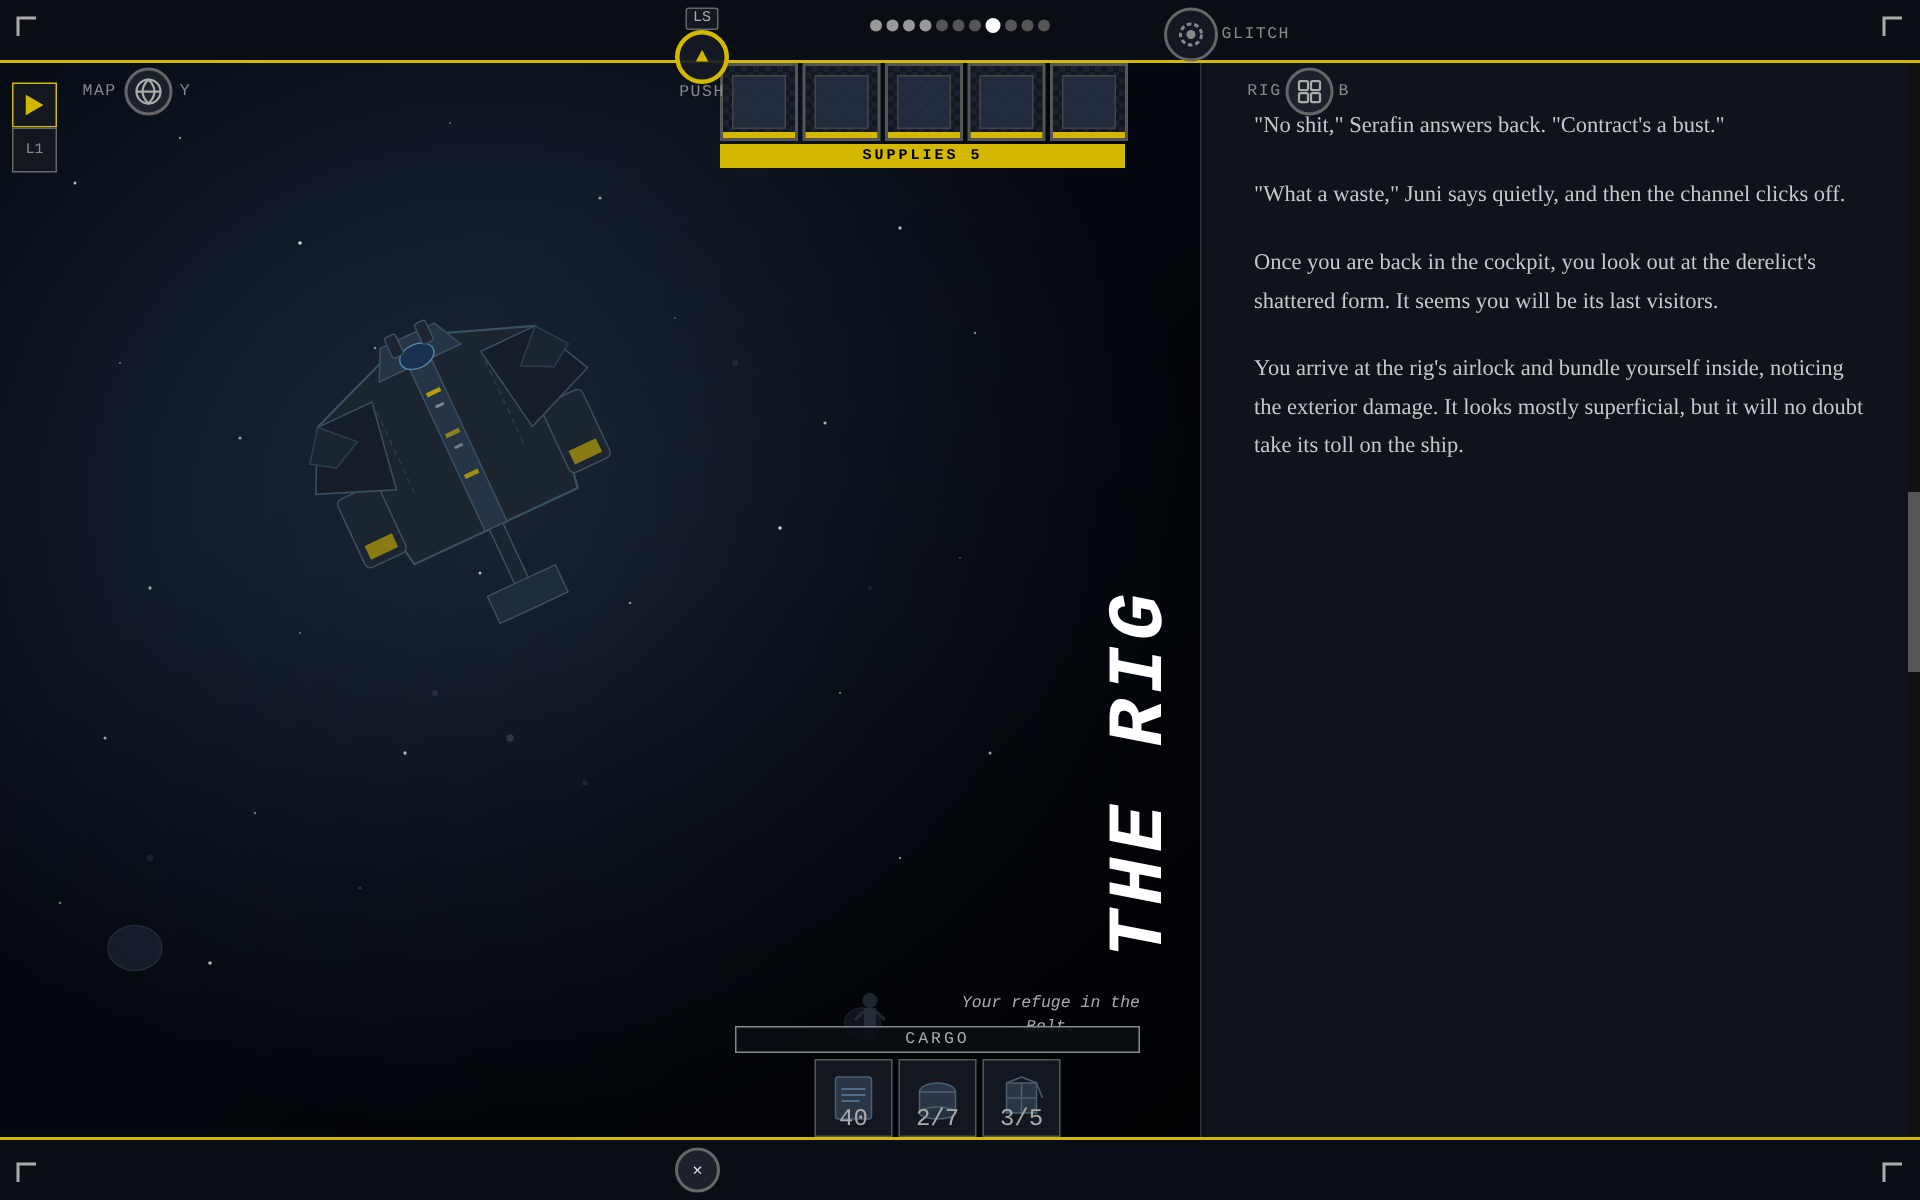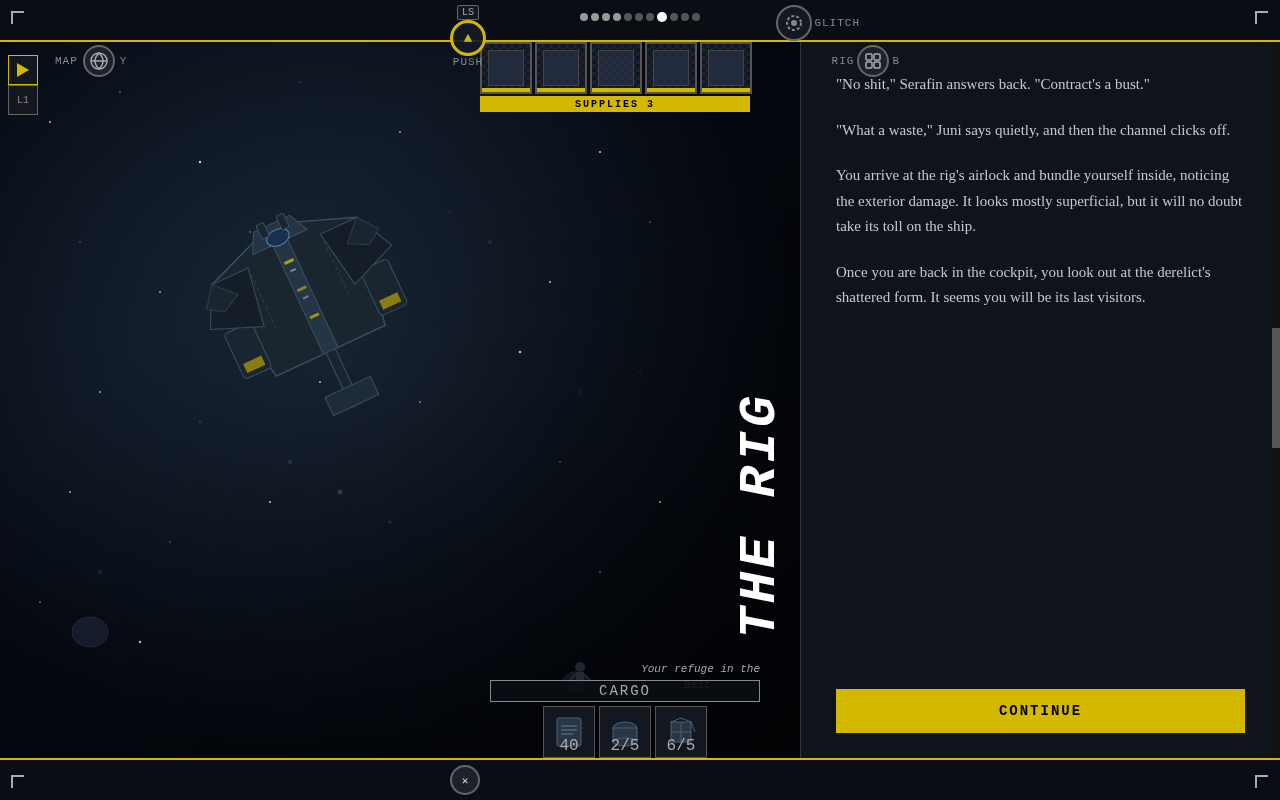--- a/index.html
+++ b/index.html
@@ -350,21 +350,21 @@
       left: 490px;
       width: 270px;
       z-index: 25;
     }
 
     #cargo-label {
       width: 100%;
       text-align: center;
       border: 1px solid #888;
       color: #aaa;
-      font-size: 14px;
+      font-size: 11px;
       letter-spacing: 2px;
       padding: 2px 4px;
       margin-bottom: 4px;
       background: rgba(10,14,20,0.9);
     }
 
     #cargo-slots {
       display: flex;
       gap: 4px;
       justify-content: center;
@@ -568,21 +568,21 @@
       </div>
     <div class="inv-slot slot-checker">
         <div class="inv-slot-inner"></div>
       </div>
     <div class="inv-slot slot-checker">
         <div class="inv-slot-inner"></div>
       </div>
   </div>
 
   <div id="supplies-bar">
-    <span id="supplies-text">SUPPLIES   3</span>
+    <span id="supplies-text">SUPPLIES   5</span>
   </div>
 
   <div id="map-section">
     <div class="hud-label">MAP</div>
     <div class="hud-circle-btn">
       <svg width="20" height="20" viewBox="0 0 20 20" fill="none" stroke="#aaa" stroke-width="1.5">
         <circle cx="10" cy="10" r="8"></circle>
         <path d="M10 2 C10 2 14 6 14 10 C14 14 10 18 10 18 C10 18 6 14 6 10 C6 6 10 2 10 2Z"></path>
         <line x1="2" y1="10" x2="18" y2="10"></line>
       </svg>
@@ -726,31 +726,28 @@
       <div id="ship-subtitle">
         <span>Your refuge in the</span><br>
         <span>Belt.</span>
       </div>
     </div>
 
     <div id="right-panel">
       <div id="narrative-text">
         <p class="narrative-paragraph">"No shit," Serafin answers back. "Contract's a bust."</p>
         <p class="narrative-paragraph">"What a waste," Juni says quietly, and then the channel clicks off.</p>
+        <p class="narrative-paragraph">Once you are back in the cockpit, you look out at the derelict's shattered form. It seems you will be its last visitors.</p>
         <p class="narrative-paragraph">You arrive at the rig's airlock and bundle yourself inside, noticing the exterior damage. It looks mostly superficial, but it will no doubt take its toll on the ship.</p>
-        <p class="narrative-paragraph">Once you are back in the cockpit, you look out at the derelict's shattered form. It seems you will be its last visitors.</p>
       </div>
 
       <div id="scroll-indicator">
         <div id="scroll-thumb"></div>
       </div>
 
-      <div id="continue-area">
-        <button id="continue-btn">CONTINUE</button>
-      </div>
     </div>
   </div>
 
   <div id="cargo-section">
     <div id="cargo-label">CARGO</div>
     <div id="cargo-slots">
       <div class="cargo-slot">
         <svg width="32" height="32" viewBox="0 0 32 32">
           <rect x="4" y="2" width="24" height="28" rx="2" fill="#2a3545" stroke="#4a6070" stroke-width="1"></rect>
           <line x1="8" y1="10" x2="24" y2="10" stroke="#6080a0" stroke-width="1"></line>
@@ -758,32 +755,32 @@
           <line x1="8" y1="18" x2="20" y2="18" stroke="#6080a0" stroke-width="1"></line>
         </svg>
         <div class="cargo-count">40</div>
       </div>
       <div class="cargo-slot">
         <svg width="32" height="32" viewBox="0 0 32 32">
           <ellipse cx="16" cy="12" rx="12" ry="6" fill="#2a3545" stroke="#4a6070" stroke-width="1"></ellipse>
           <rect x="4" y="12" width="24" height="14" fill="#2a3545" stroke="#4a6070" stroke-width="1"></rect>
           <ellipse cx="16" cy="26" rx="12" ry="4" fill="#253040" stroke="#4a6070" stroke-width="1"></ellipse>
         </svg>
-        <div class="cargo-count">2/5</div>
+        <div class="cargo-count">2/7</div>
       </div>
       <div class="cargo-slot">
         <svg width="32" height="32" viewBox="0 0 32 32">
           <rect x="6" y="6" width="20" height="20" fill="#2a3545" stroke="#4a6070" stroke-width="1"></rect>
           <line x1="6" y1="16" x2="26" y2="16" stroke="#4a6070" stroke-width="1"></line>
           <line x1="16" y1="6" x2="16" y2="26" stroke="#4a6070" stroke-width="1"></line>
           <line x1="6" y1="6" x2="16" y2="2" stroke="#4a6070" stroke-width="1"></line>
           <line x1="26" y1="6" x2="16" y2="2" stroke="#4a6070" stroke-width="1"></line>
           <line x1="26" y1="6" x2="30" y2="16" stroke="#4a6070" stroke-width="1"></line>
         </svg>
-        <div class="cargo-count">6/5</div>
+        <div class="cargo-count">3/5</div>
       </div>
     </div>
   </div>
 
   <div id="bottom-action">
     <div class="action-circle">
       <span>✕</span>
     </div>
   </div>
 

